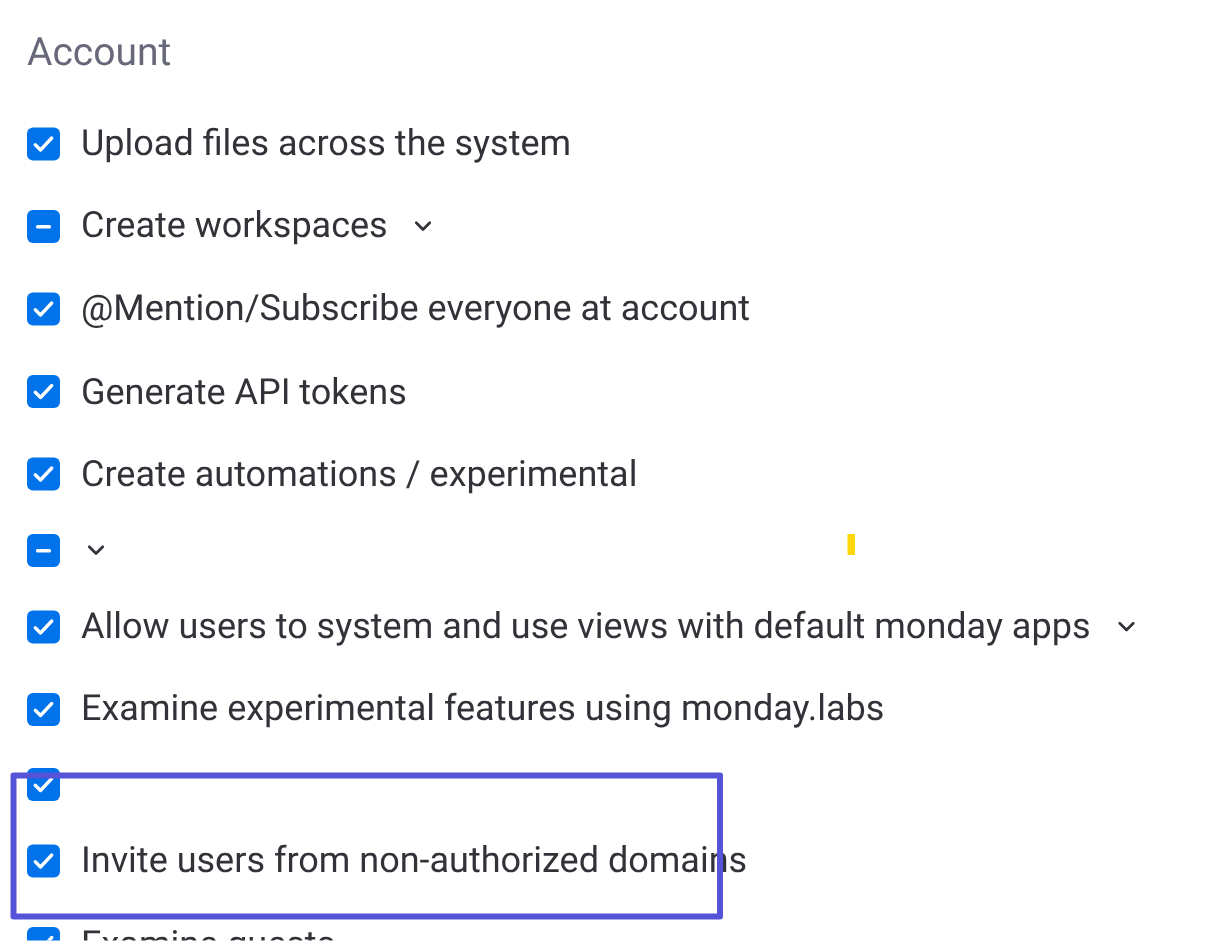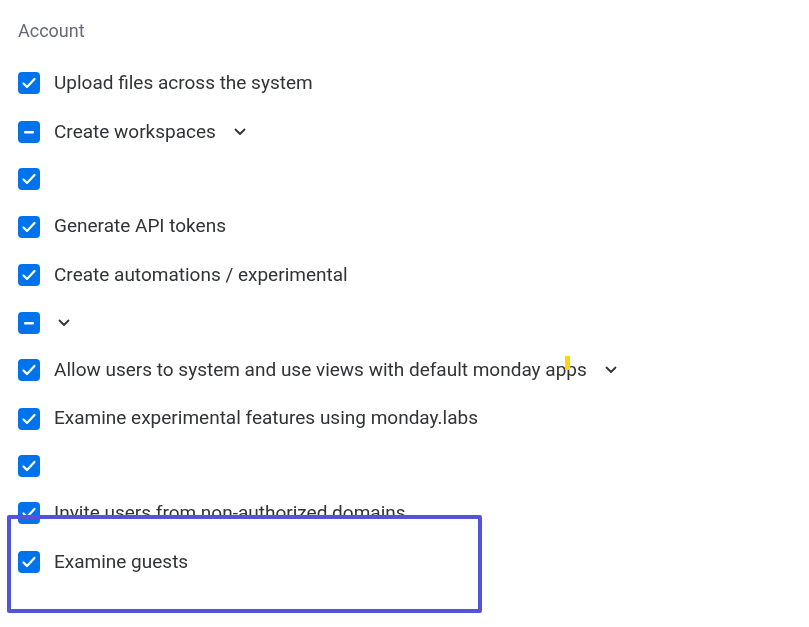--- a/index.html
+++ b/index.html
@@ -10,21 +10,21 @@
     body {
       font-family: -apple-system, BlinkMacSystemFont, 'Segoe UI', Roboto, Helvetica, Arial, sans-serif;
       background: #ffffff;
       padding: 20px 18px;
       width: 809px;
       height: 627px;
       color: #323338;
       position: relative;
     }
     .section-title {
-      font-size: 18px;
+      font-size: 26px;
       color: #676879;
       font-weight: 400;
       margin-bottom: 18px;
     }
     .options-list {
       display: flex;
       flex-direction: column;
       gap: 0;
     }
     .option-row {
@@ -47,21 +47,21 @@
     .checkbox svg {
       width: 16px;
       height: 16px;
       display: block;
     }
     .checkbox.indeterminate svg {
       width: 14px;
       height: 14px;
     }
     .option-label {
-      font-size: 19px;
+      font-size: 24px;
       color: #323338;
       font-weight: 400;
       line-height: 1.3;
     }
     .chevron {
       width: 16px;
       height: 16px;
       display: flex;
       align-items: center;
       justify-content: center;
@@ -112,20 +112,21 @@
           <path d="M1.5 1.5L6 6L10.5 1.5" stroke="#323338" stroke-width="1.8" stroke-linecap="round" stroke-linejoin="round"></path>
         </svg>
       </span>
     </div>
     <div class="option-row">
       <div class="checkbox">
         <svg viewBox="0 0 16 16" fill="none">
           <path d="M2.5 8.5L6 12L13.5 4" stroke="white" stroke-width="2.2" stroke-linecap="round" stroke-linejoin="round"></path>
         </svg>
       </div>
+      <span class="option-label">@Mention/Subscribe everyone at account</span>
     </div>
     <div class="option-row">
       <div class="checkbox">
         <svg viewBox="0 0 16 16" fill="none">
           <path d="M2.5 8.5L6 12L13.5 4" stroke="white" stroke-width="2.2" stroke-linecap="round" stroke-linejoin="round"></path>
         </svg>
       </div>
       <span class="option-label">Generate API tokens</span>
     </div>
     <div class="option-row">

